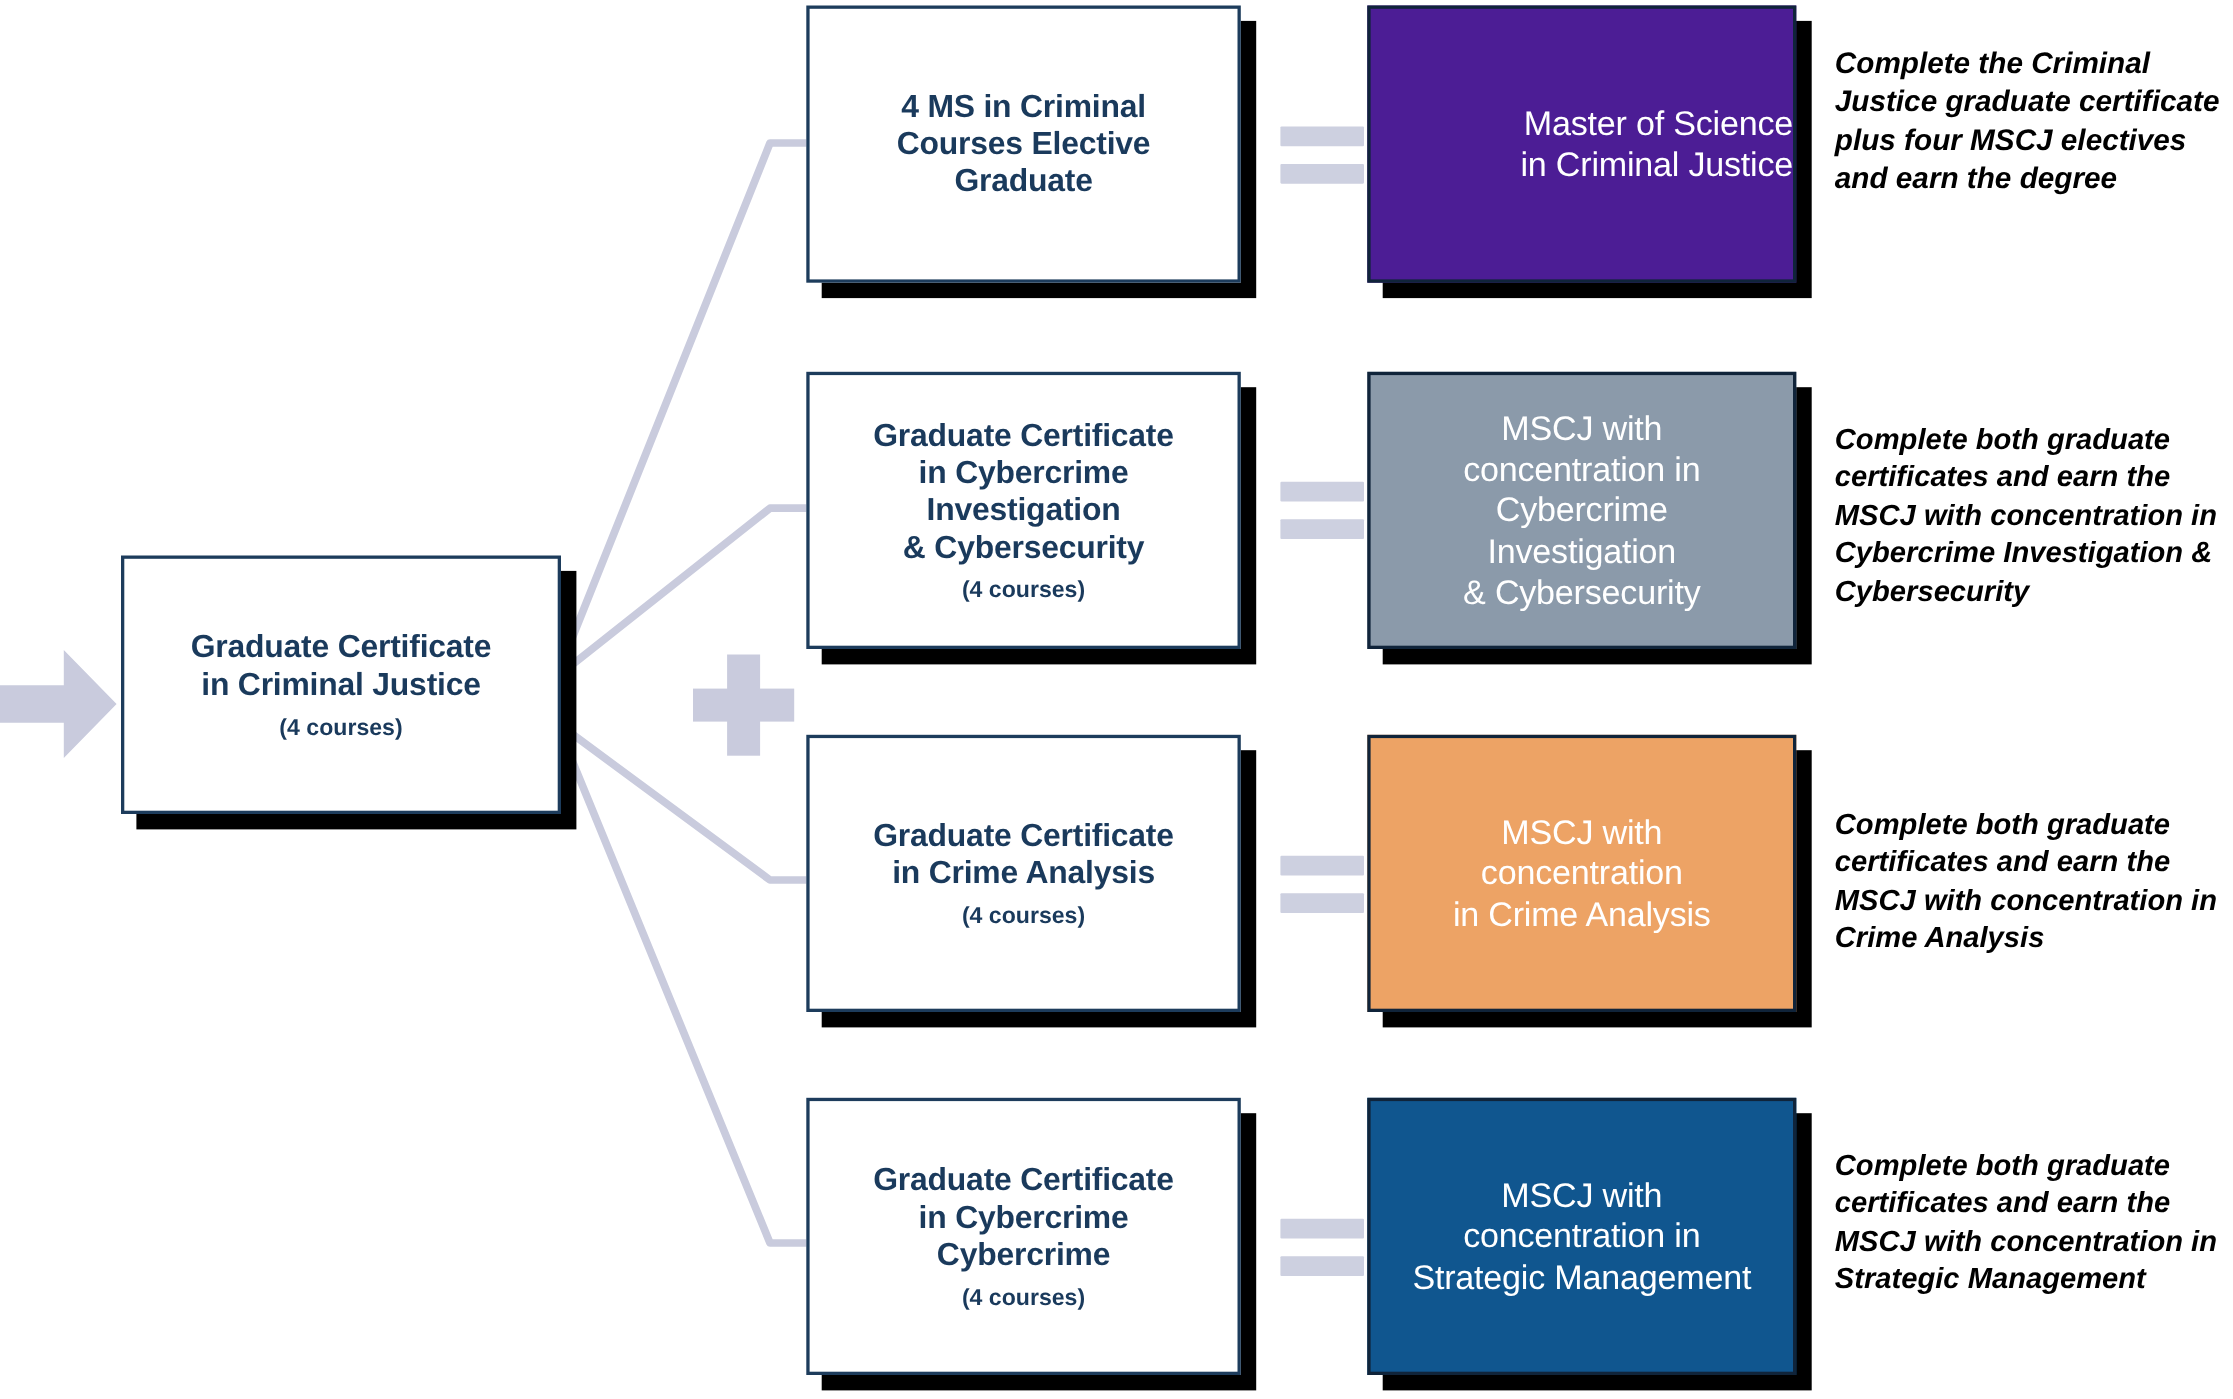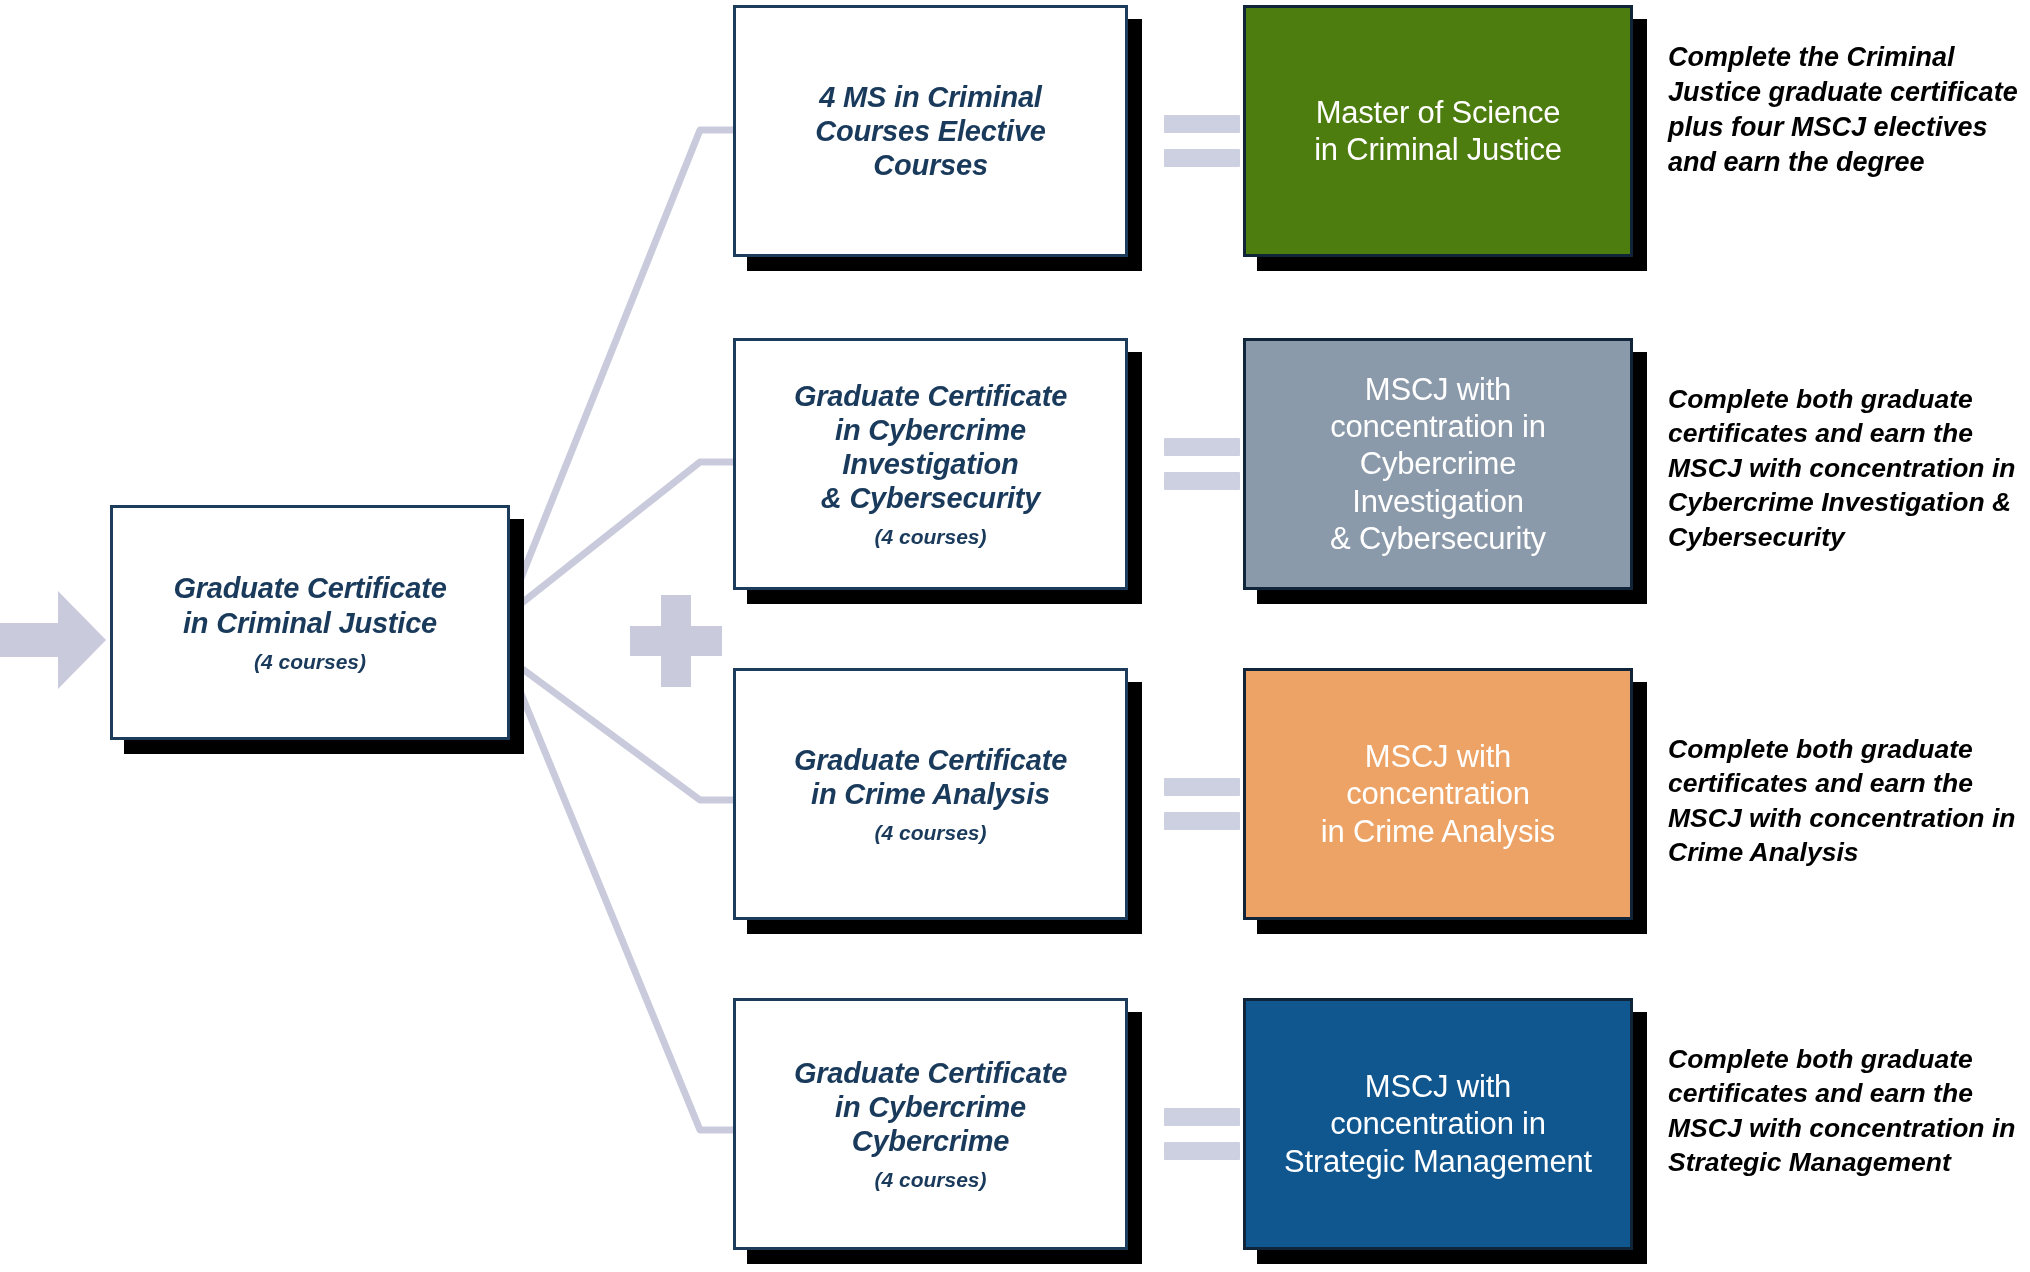--- a/index.html
+++ b/index.html
@@ -26,21 +26,20 @@
   .box .face{
     position:absolute;left:0;top:0;width:100%;height:100%;
     box-sizing:border-box;z-index:1;
     display:flex;flex-direction:column;align-items:center;justify-content:center;
   }
 
   
   .white .face{
     background:#ffffff;
     border:3px solid #1d3c5c;
-    font-style:italic;
   }
   .white .title{
     color:#1a3a5c;
     font-weight:bold;
     line-height:1.18;
     letter-spacing:-0.2px;
   }
   .white .sub{
     color:#1a3a5c;
     font-weight:bold;
@@ -115,32 +114,32 @@
   <div id="plus" style="left:630px;top:595px;width:92px;height:92px;">
     <div class="h" style="left:0;top:31px;width:92px;height:30px;"></div>
     <div class="v" style="left:31px;top:0;width:30px;height:92px;"></div>
   </div>
 
   <div class="box white" style="left:733px;top:5px;width:395px;height:252px;font-size:29px;">
     <div class="shadow"></div>
     <div class="face">
       <div class="title">4 MS in Criminal</div>
       <div class="title">Courses Elective</div>
-      <div class="title">Courses</div>
+      <div class="title">Graduate</div>
     </div>
   </div>
 
   <div class="equals" style="left:1164px;top:115px;width:76px;">
     <i></i>
     <i></i>
   </div>
 
   <div class="box color" style="left:1243px;top:5px;width:390px;height:252px;font-size:31px;">
     <div class="shadow"></div>
-    <div class="face" id="face-r1" style="background: #4d7c0f;">
+    <div class="face" id="face-r1" style="background: #4c1d95; align-items: flex-end;">
       <div class="title">Master of Science</div>
       <div class="title">in Criminal Justice</div>
     </div>
   </div>
 
   <div class="note" style="left:1668px;top:40px;width:352px;font-size:27px;">Complete the Criminal Justice graduate certificate plus four MSCJ electives and earn the degree</div>
 
   <div class="box white" style="left:733px;top:338px;width:395px;height:252px;font-size:29px;">
     <div class="shadow"></div>
     <div class="face">

